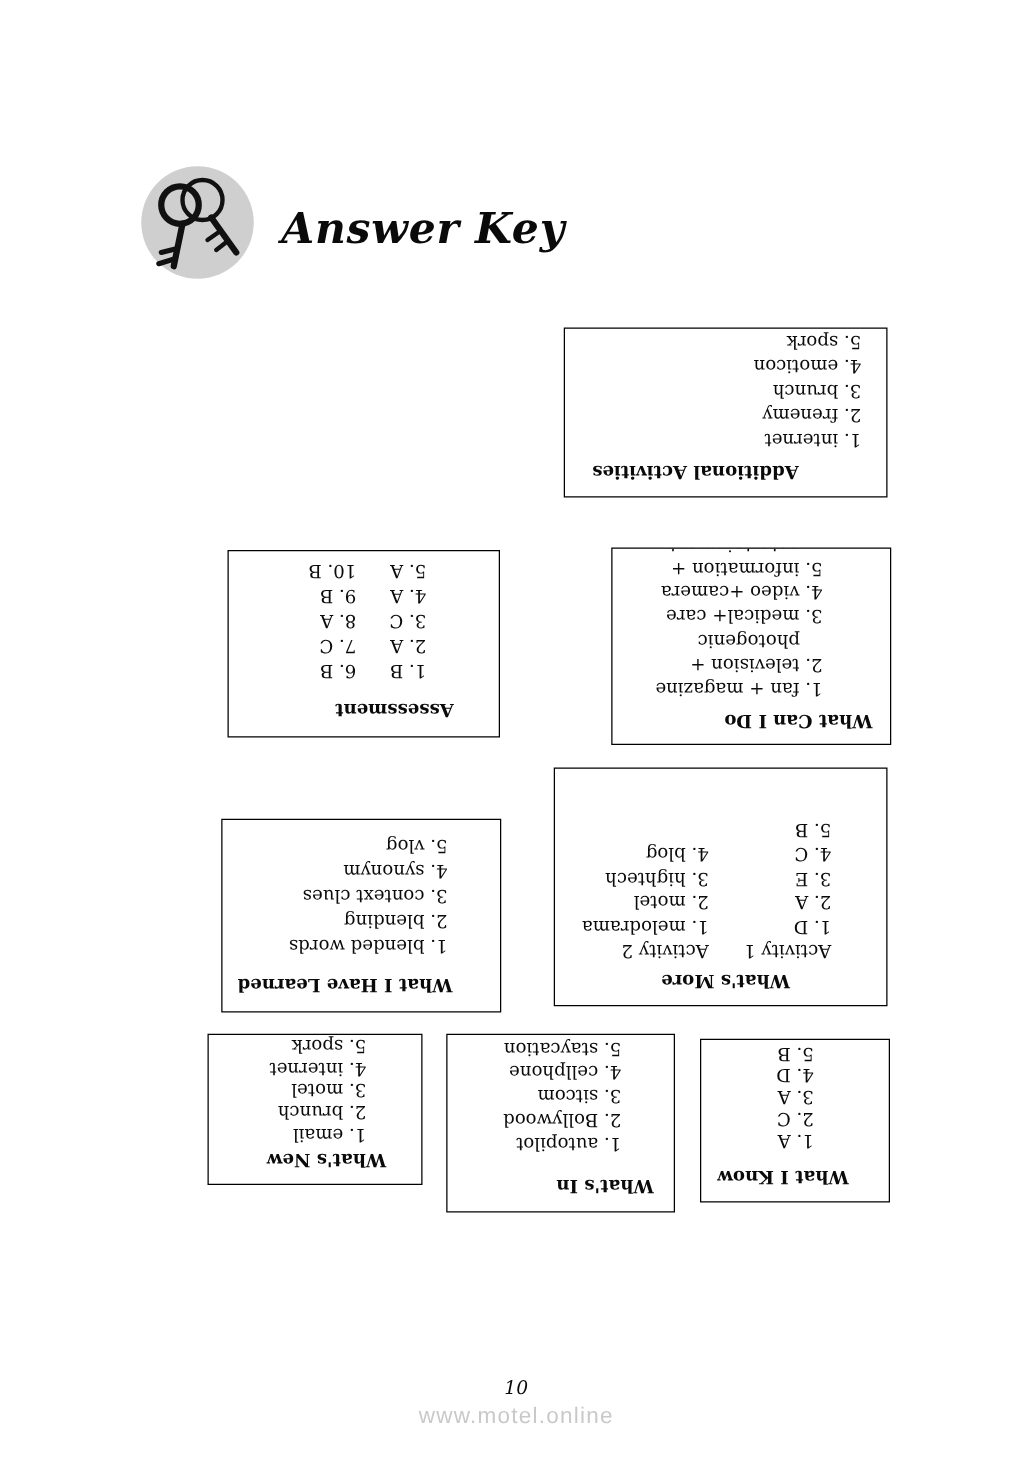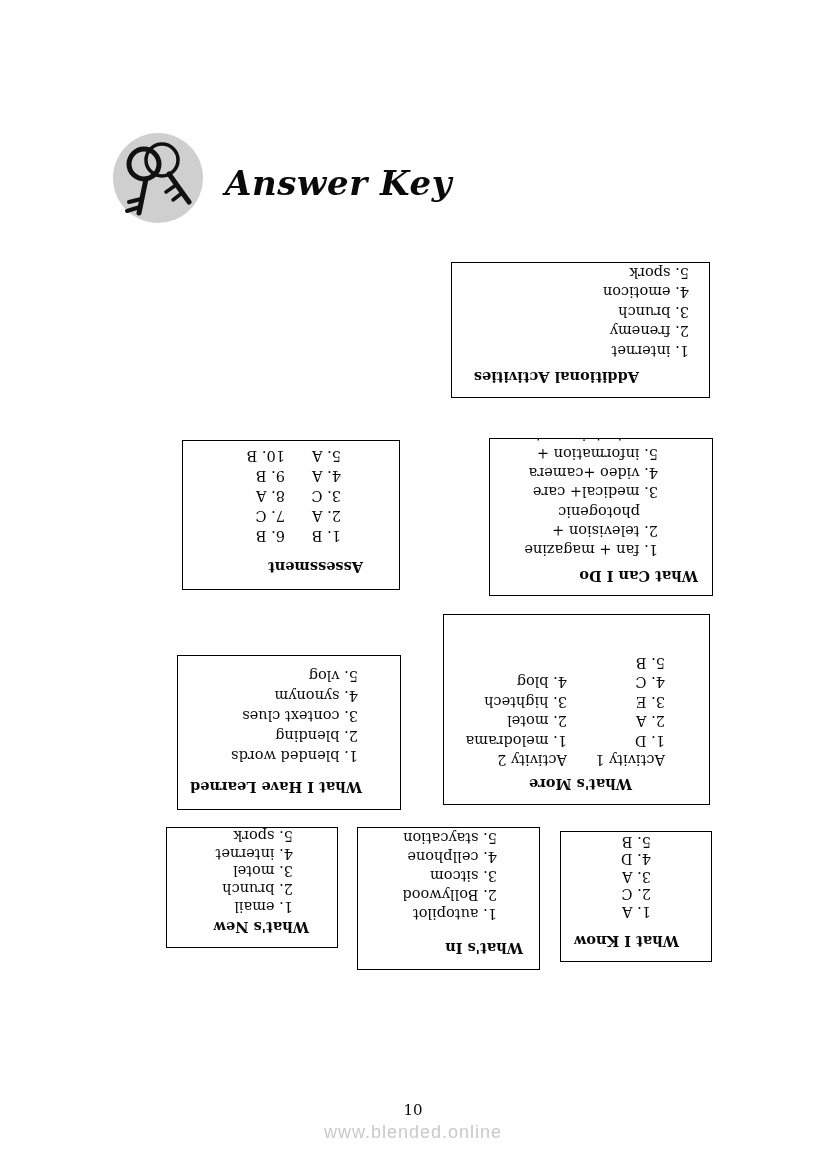--- a/index.html
+++ b/index.html
@@ -74,21 +74,21 @@
 
   .b-wik  { left:560px; top:831px; width:152px; height:131px; }
   .b-wik .rot { padding:10px 6px 4px 32px; }
   .b-wik .btitle { margin-bottom:12px; }
   .b-wik .items { margin-left:28px; }
   .b-wik .item { line-height:17.6px; }
 
   
   .page-num {
     position:absolute; top:1101px; left:0; width:100%;
-    text-align:center; font-size:15px;
+    text-align:center; font-size:15px;font-style:italic;
   }
   .watermark {
     position:absolute; top:1122px; left:0; width:100%;
     text-align:center; font-size:18px; color:#c9c9c9;
     font-family:"Liberation Sans","DejaVu Sans",sans-serif; letter-spacing:1px;
   }
 </style>
 </head>
 <body>
 
@@ -225,15 +225,15 @@
         <div class="item">1. A</div>
         <div class="item">2. C</div>
         <div class="item">3. A</div>
         <div class="item">4. D</div>
         <div class="item">5. B</div>
       </div>
     </div>
   </div>
 
   <div class="page-num">10</div>
-  <div class="watermark">www.blended.online</div>
+  <div class="watermark">www.motel.online</div>
 
 </div>
 
 </body></html>

